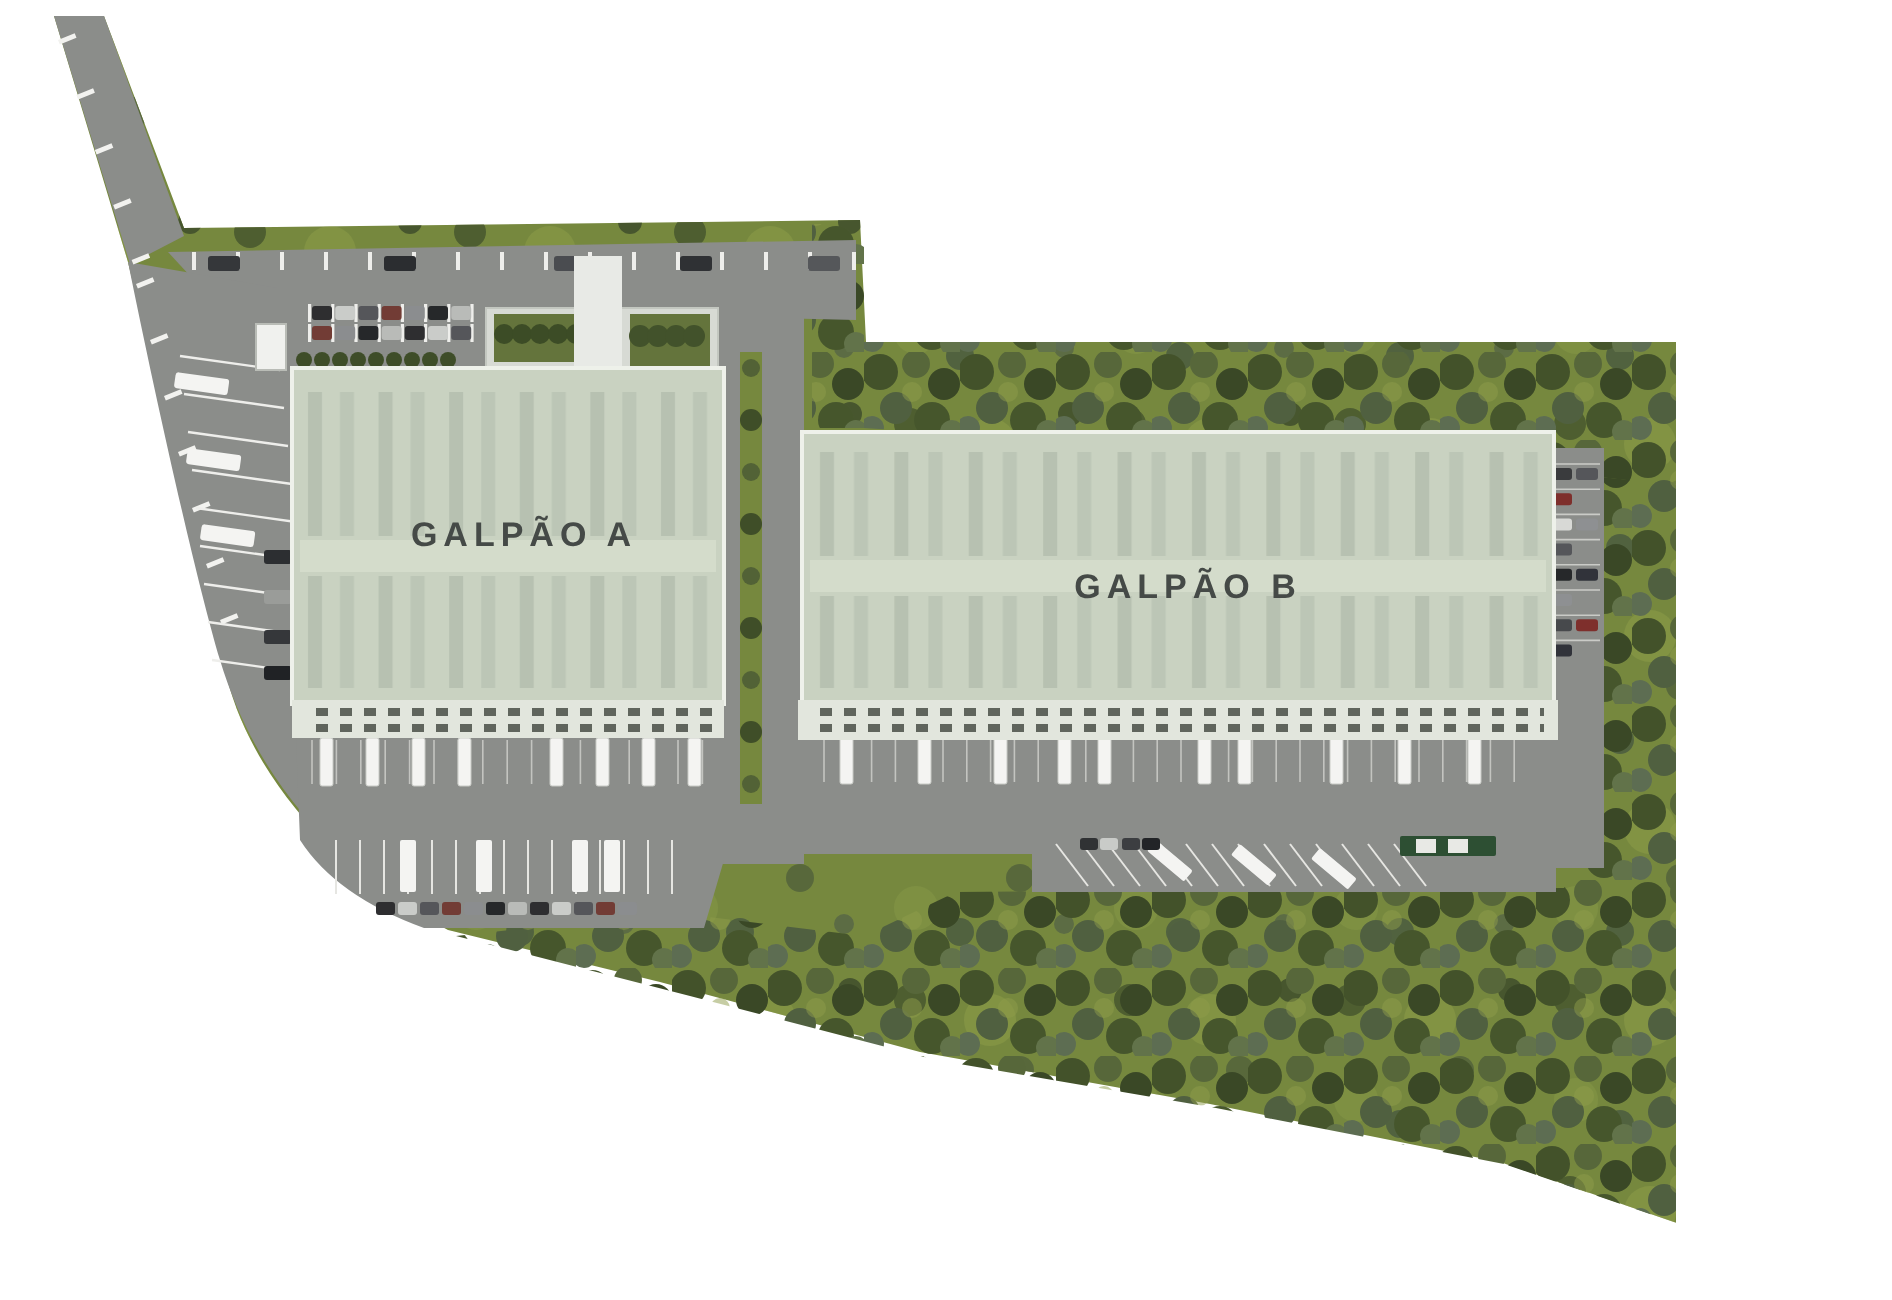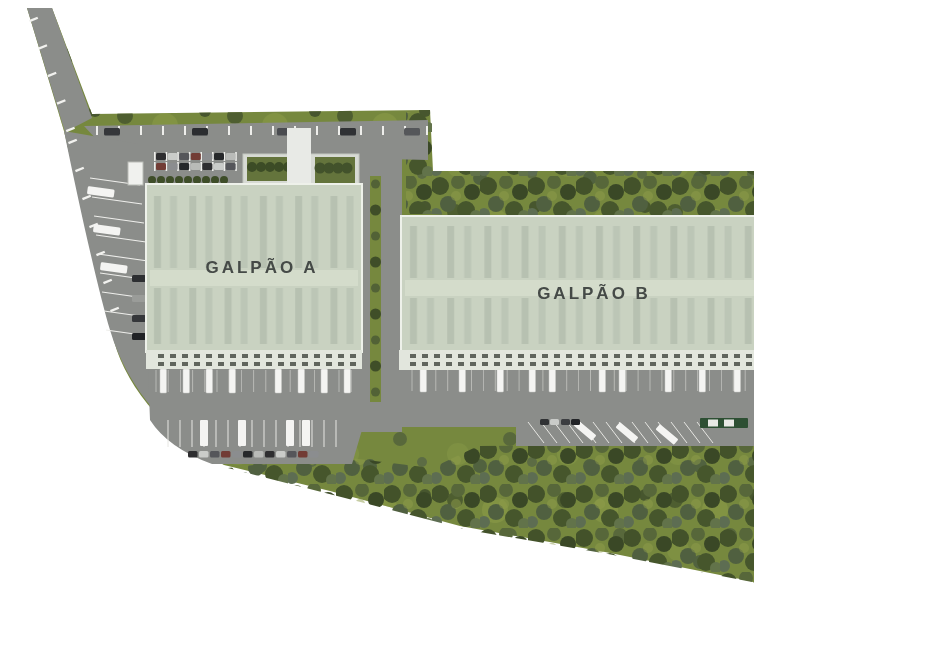--- a/index.html
+++ b/index.html
@@ -1,16 +1,16 @@
 <!DOCTYPE html>
 <html><head>
 <meta charset="utf-8">
 <style>
   html,body{margin:0;padding:0;background:#ffffff;}
-  .stage{position:relative;width:754px;height:650px;background:#ffffff;overflow:hidden;
+  .stage{position:relative;width:838px;height:650px;background:#ffffff;overflow:hidden;
          font-family:"Liberation Sans", sans-serif;}
   svg{display:block;}
   text.bldg-label{font-family:"Liberation Sans", sans-serif;font-weight:bold;
                   font-size:17px;letter-spacing:3px;}
 </style>
 </head>
 <body>
 
 <div class="stage">
 <svg width="946" height="650" viewBox="0 0 946 650" xmlns="http://www.w3.org/2000/svg">

